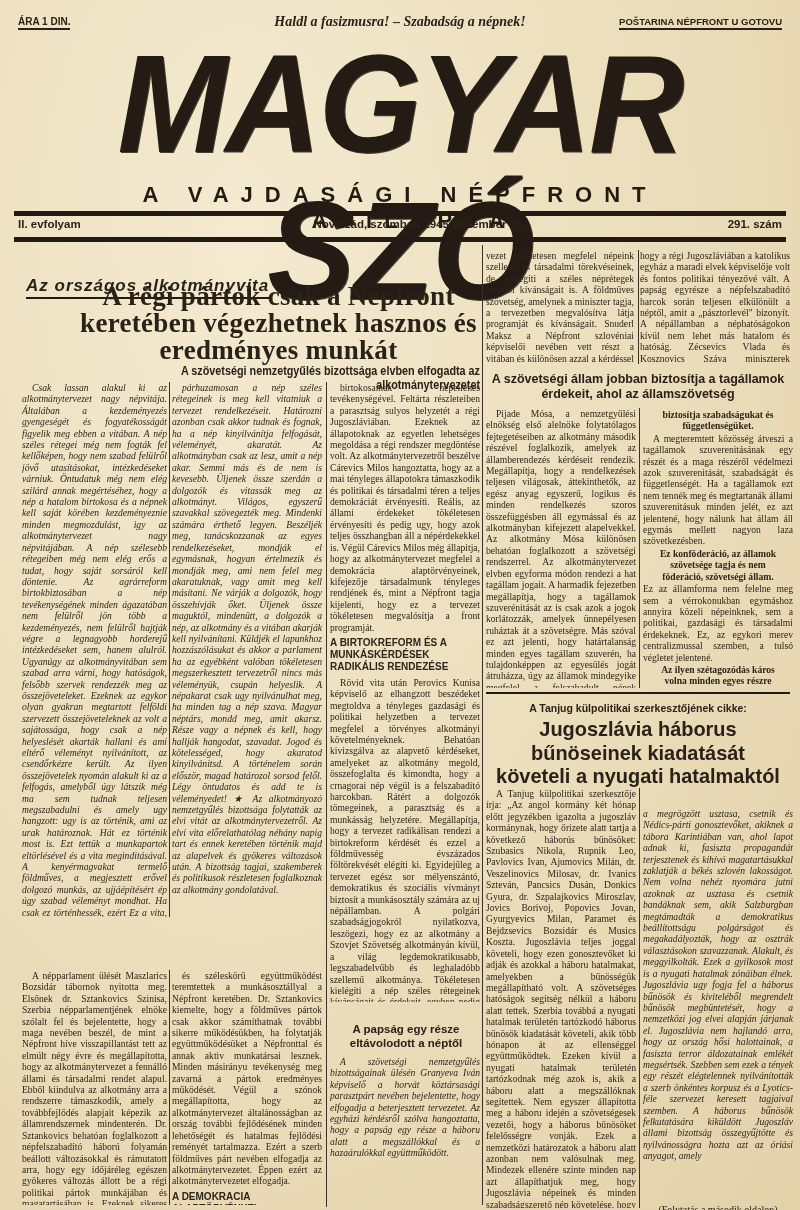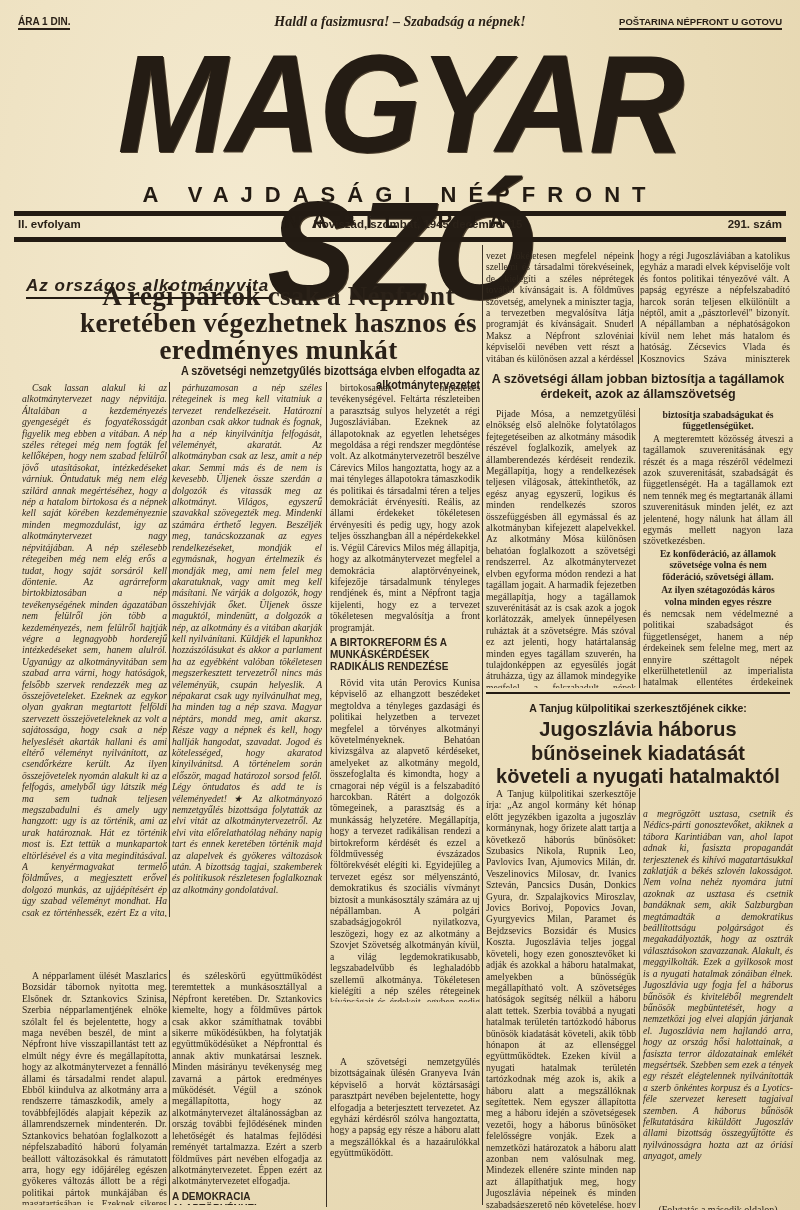--- a/index.html
+++ b/index.html
@@ -48,21 +48,21 @@
   .c2 { position: absolute; top: 382px; left: 172px; width: 150px; height: 535px; overflow: hidden; }
   .c3 { position: absolute; top: 382px; left: 330px; width: 150px; height: 620px; overflow: hidden; }
 
   .sub2 { position: absolute; top: 928px; left: 30px; width: 290px; text-align: center; font: bold 14.5px/17px "Liberation Sans", sans-serif; }
   .c1b { position: absolute; top: 970px; left: 22px; width: 145px; height: 235px; overflow: hidden; }
   .c2b { position: absolute; top: 970px; left: 172px; width: 150px; height: 235px; overflow: hidden; }
 
   .sub-birt { font: bold 10px/12px "Liberation Sans", sans-serif; text-align: left; margin: 4px 0; text-indent: 0; }
 
   .sub3 { position: absolute; top: 1022px; left: 332px; width: 148px; text-align: center; font: bold 11.5px/14px "Liberation Sans", sans-serif; }
-  .c3b { position: absolute; top: 1056px; left: 330px; width: 150px; height: 150px; overflow: hidden; }
+  .c3b { position: absolute; top: 1056px; left: 330px; width: 150px; height: 150px; overflow: hidden; font-style: italic; }
 
   
   .r1 { position: absolute; top: 250px; left: 486px; width: 148px; height: 114px; overflow: hidden; }
   .r2 { position: absolute; top: 250px; left: 640px; width: 150px; height: 114px; overflow: hidden; }
   .sub4 { position: absolute; top: 372px; left: 486px; width: 304px; text-align: center; font: bold 12.5px/15px "Liberation Sans", sans-serif; }
   .r3 { position: absolute; top: 408px; left: 486px; width: 150px; height: 280px; overflow: hidden; }
   .r4 { position: absolute: ; }
   .r4 { position: absolute; top: 408px; left: 643px; width: 150px; height: 280px; overflow: hidden; }
 
   .tanjug-kicker { position: absolute; top: 702px; left: 486px; width: 304px; text-align: center; font: bold 10.5px "Liberation Sans", sans-serif; }
@@ -122,39 +122,41 @@
 
   <div class="c1b col-text">
     <p>A népparlament ülését Maszlarics Bozsidár tábornok nyitotta meg. Elsőnek dr. Sztankovics Szinisa, Szerbia népparlamentjének elnöke szólalt fel és bejelentette, hogy a maga nevében beszél, de mint a Népfront híve visszapillantást tett az elmúlt négy évre és megállapította, hogy az alkotmánytervezet a fennálló állami és társadalmi rendet alapul. Ebből kiindulva az alkotmány arra a rendszerre támaszkodik, amely a továbbfejlődés alapjait képezik az államrendszernek mindenterén. Dr. Sztankovics behatóan foglalkozott a népfelszabadító háború folyamán beállott változásokkal és rámutatott arra, hogy egy időjáréleg egészen gyökeres változás állott be a régi politikai pártok munkájában és magatartásában is. Ezeknek sikeres működése a munkárolunvek között attól függ, hogy programjukat a Népfront programjával összhangba hozzák. Különösen áll ez a földművespártokra, amelyek a háboru folyamán kizárták soraikból reakciós vezetőiket</p>
   </div>
   <div class="c2b col-text">
     <p>és széleskörű együttműködést teremtettek a munkásosztállyal a Népfront keretében. Dr. Sztankovics kiemelte, hogy a földműves pártok csak akkor számíthatnak további sikerre működésükben, ha folytatják együttműködésüket a Népfronttal és annak aktiv munkatársai lesznek. Minden másirányu tevékenység meg zavarná a pártok eredményes működését. Végül a szónok megállapította, hogy az alkotmánytervezet általánosságban az ország további fejlődésének minden lehetőségét és hatalmas fejlődési reményét tartalmazza. Ezért a szerb földműves párt nevében elfogadja az alkotmánytervezetet. Éppen ezért az alkotmánytervezetet elfogadja.</p>
     <div class="sub-birt">A DEMOKRACIA ALAPTÖRVÉNYEI</div>
 
   </div>
 
+  <div class="sub3">A papság egy része eltávolodott a néptől</div>
   <div class="c3b col-text">
     <p>A szövetségi nemzetgyűlés bizottságainak ülésén Granyeva Iván képviselő a horvát köztársasági parasztpárt nevében bejelentette, hogy elfogadja a beterjesztett tervezetet. Az egyházi kérdésről szólva hangoztatta, hogy a papság egy része a háboru alatt a megszállókkal és a hazaárulókkal együttműködött.</p>
   </div>
 
   <div class="r1 col-text">
     <p style="text-indent:0">vezet tökéletesen megfelel népeink szellemi és társadalmi törekvéseinek, de kielégíti a széles néprétegek további kívánságait is. A földműves szövetség, amelynek a miniszter tagja, a tervezetben megvalósítva látja programját és kívánságait. Snuderl Maksz a Népfront szlovéniai képviselői nevében vett részt a vitában és különösen azzal a kérdéssel foglalkozott, amely az állam és az egyház különválasztásával kapcsolatban merült fel. Megemlítette,</p>
   </div>
   <div class="r2 col-text">
     <p style="text-indent:0">hogy a régi Jugoszláviában a katolikus egyház a maradi elvek képviselője volt és fontos politikai tényezővé vált. A papság egyrésze a népfelszabadító harcok során teljesen elkülönült a néptől, amit a „pásztorlevél" bizonyít. A népállamban a néphatóságokon kívül nem lehet más hatalom és hatóság. Zécsevics Vlada és Kosznovics Száva miniszterek felszólalása után a bizottság elvileg elfogadta az alkotmánytervezetet.</p>
   </div>
 
-  <div class="sub4">A szövetségi állam jobban biztosítja a tagállamok érdekeit, azok az államszövetség</div>
+  <div class="sub4">A szövetségi állam jobban biztosítja a tagállamok érdekeit, ahol az államszövetség</div>
   <div class="r3 col-text">
     <p>Pijade Mósa, a nemzetgyűlési elnökség első alelnöke folytatólagos fejtegetéseiben az alkotmány második részével foglalkozik, amelyek az államberendezés kérdéseit rendezik. Megállapítja, hogy a rendelkezések teljesen világosak, áttekinthetők, az egész anyag egyszerű, logikus és minden rendelkezés szoros összefüggésben áll egymással és az alkotmányban kifejezett alapelvekkel. Az alkotmány Mósa különösen behatóan foglalkozott a szövetségi rendszerrel. Az alkotmánytervezet elvben egyforma módon rendezi a hat tagállam jogait. A harmadik fejezetben megállapítja, hogy a tagállamok szuverénitását az is csak azok a jogok korlátozzák, amelyek ünnepélyesen ruháztak át a szövetségre. Más szóval ez azt jelenti, hogy határtalanság minden egyes tagállam szuverén, ha tulajdonképpen az egyesülés jogát átruházza, úgy az államok mindegyike megfelel a felszabadult népek akaratának. Ezért mondanak le jogaik egy részéről, mert az ujáamenimült jovára szolgál és lehetővé teszi azt, hogy a szabad ösvényen egy demokratikus és egy megteremteni és jobban</p>
   </div>
   <div class="r4 col-text">
     <div class="bold-c">biztosítja szabadságukat és függetlenségüket.</div>
     <p>A megteremtett közösség átveszi a tagállamok szuverenitásának egy részét és a maga részéről védelmezi azok szuverenitását, szabadságát és függetlenségét. Ha a tagállamok ezt nem tennék meg és megtartanák állami szuverenitásuk minden jelét, ez azt jelentené, hogy nálunk hat állam áll egymás mellett nagyon laza szövetkezésben.</p>
-    <div class="bold-c">Ez konföderáció, az államok szövetsége volna és nem föderáció, szövetségi állam.</div>
+    <div class="bold-c">Ez konföderáció, az államok szövetsége tagja és nem föderáció, szövetségi állam.</div>
+    <p style="text-indent:0">Ez az államforma nem felelne meg sem a vérrokonukban egymáshoz annyira közeli népeinknek, sem a politikai, gazdasági és társadalmi érdekeknek. Ez, az egykori merev centralizmussal szemben, a tulsó végletet jelentené.</p>
     <div class="bold-c">Az ilyen szétagozódás káros volna minden egyes részre</div>
     <p style="text-indent:0">és nemcsak nem védelmezné a politikai szabadságot és függetlenséget, hanem a nép érdekeinek sem felelne meg, mert az ennyire széttagolt népek elkerülhetetlenül az imperialista hatalmak ellentétes érdekeinek befolyása alá kerülnének.</p>
   </div>
 
   <div class="tanjug-kicker">A Tanjug külpolitikai szerkesztőjének cikke:</div>
   <div class="tanjug-head">Jugoszlávia háborus bűnöseinek kiadatását követeli a nyugati hatalmaktól</div>
   <div class="r5 col-text">
     <p>A Tanjug külpolitikai szerkesztője írja: „Az angol kormány két hónap előtt jegyzékben igazolta a jugoszláv kormánynak, hogy őrizete alatt tartja a következő háborús bűnösöket: Szubasics Nikola, Rupnik Leo, Pavlovics Ivan, Ajumovics Milán, dr. Veszelinovics Milosav, dr. Ivanics Szteván, Pancsics Dusán, Donkics Gyura, dr. Szpalajkovics Miroszlav, Jovics Borivoj, Popovics Jovan, Gyurgyevics Milan, Paramet és Bejdzsevics Bozsidár és Musics Koszta. Jugoszlávia teljes joggal követeli, hogy ezen gonosztevőket ki adják és azokkal a háboru hatalmakat, amelyekben a bűnösségük megállapítható volt. A szövetséges hatóságok segítség nélkül a háboru alatt tettek. Szerbia továbbá a nyugati hatalmak területén tartózkodó háborus bűnösök kiadatását követeli, akik több hónapon át az ellenséggel együttműködtek. Ezeken kívül a nyugati hatalmak területén tartózkodnak még azok is, akik a háboru alatt a megszállóknak segítettek. Nem egyszer állapította meg a háboru idején a szövetségesek vezetői, hogy a háborus bűnösöket felelősségre vonják. Ezek a nemzetközi határozatok a háboru alatt azonban nem valósulnak meg. Mindezek ellenére szinte minden nap azt állapíthatjuk meg, hogy Jugoszlávia népeinek és minden szabadságszerető nép követelése, hogy a háborus bűnösök feleljenek tetteikért. Ezekkel a nemzetközi határozatokkal és a nyugati hatalmak felfogásával szemben nem tartják be a vállalt kötelezettségeket, hanem oltalmazzák is azokat,</p>
   </div>
   <div class="r6 col-text it">

